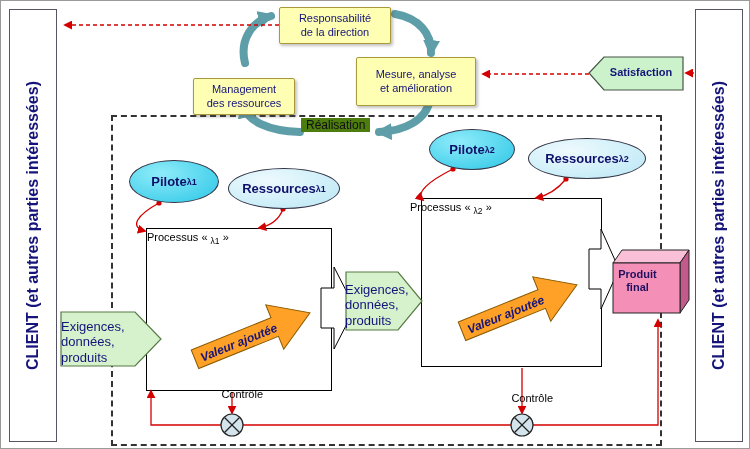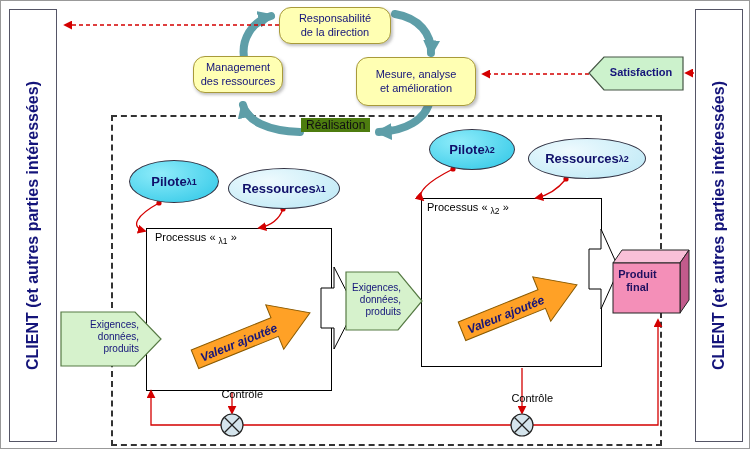--- a/index.html
+++ b/index.html
@@ -5,34 +5,34 @@
   *{margin:0;padding:0;box-sizing:border-box}
   body{background:#fff}
   .canvas{position:relative;width:750px;height:449px;background:#fff;border:1px solid #999;
           font-family:"Liberation Sans",sans-serif;overflow:hidden}
   .abs{position:absolute}
   .bg{z-index:1}
   .layer{position:absolute;left:0;top:0;z-index:2}
   .vbar{background:#fff;border:1px solid #556;display:flex;align-items:center;justify-content:center;z-index:3}
   .vbar span{writing-mode:vertical-rl;transform:rotate(180deg);font-weight:bold;font-size:16px;
              color:#14147a;white-space:nowrap}
-  .ybox{background:#FFFFB3;border:1px solid #a89a3a;border-radius:12px;
+  .ybox{background:#FFFFB3;border:1px solid #a89a3a;border-radius:2px;
         box-shadow:1.5px 2px 3px rgba(80,80,80,.35);display:flex;align-items:center;justify-content:center;
         text-align:center;font-size:11px;line-height:1.25;color:#14147a;white-space:pre-line;z-index:3}
   .ellipse{border:1.5px solid #334;border-radius:50%;display:flex;align-items:center;justify-content:center;
            font-weight:bold;font-size:13px;color:#10106a;z-index:3}
   .ellipse sub{font-size:9px}
   .el-strong{background:radial-gradient(ellipse at 35% 30%,#8fecfa,#2cc6e6)}
   .el-light{background:radial-gradient(ellipse at 35% 30%,#eefafe,#b9e7f5)}
   .pbox{background:#fff;border:1px solid #000}
   .dashedbox{border:2px dashed #333}
   .plabel{font-size:11px;color:#000;white-space:nowrap;z-index:3}
   .plabel sub{font-size:8.5px}
   .realisation{background:#4d7c0f;padding:0 5px;font-size:12px;color:#111;z-index:3}
-  .flowtxt{font-size:10px;color:#14147a;text-align:right;line-height:1.18;white-space:pre-line;z-index:3}
+  .flowtxt{font-size:13px;color:#14147a;text-align:left;line-height:1.18;white-space:pre-line;z-index:3}
   .sattxt{font-size:11px;font-weight:bold;color:#14147a;text-align:center;z-index:3}
   .outtxt{font-size:11px;font-weight:bold;color:#201060;text-align:center;line-height:1.2;white-space:pre-line;z-index:3}
   .ctrl{font-size:11px;color:#000;text-align:right;z-index:3}
 </style>
 </head>
 <body>
 
 <div class="canvas">
 
   <div class="abs bg pbox" style="left:145px;top:227px;width:186px;height:163px"></div>
@@ -107,21 +107,21 @@
 
   <div class="abs vbar" style="left:8px;top:8px;width:48px;height:433px">
     <span>CLIENT (et autres parties intéressées)</span>
   </div>
   <div class="abs vbar" style="left:694px;top:8px;width:48px;height:433px">
     <span>CLIENT (et autres parties intéressées)</span>
   </div>
 
   <div class="abs ybox" style="left:278px;top:6px;width:112px;height:37px">Responsabilité
 de la direction</div>
-  <div class="abs ybox" style="left:192px;top:55px;width:90px;height:37px">Management
+  <div class="abs ybox" style="left:192px;top:77px;width:102px;height:37px">Management
 des ressources</div>
   <div class="abs ybox" style="left:355px;top:56px;width:120px;height:49px">Mesure, analyse
 et amélioration</div>
 
   <div class="abs sattxt" style="left:598px;top:65px;width:84px">Satisfaction</div>
 
   <div class="abs realisation" style="left:300px;top:117px">Réalisation</div>
 
   <div class="abs ellipse el-strong" style="left:128px;top:159px;width:90px;height:43px">
     <span>Pilote</span>
@@ -133,24 +133,24 @@
   </div>
   <div class="abs ellipse el-strong" style="left:428px;top:128px;width:86px;height:41px">
     <span>Pilote</span>
       <sub>λ2</sub>
   </div>
   <div class="abs ellipse el-light" style="left:527px;top:137px;width:118px;height:41px">
     <span>Ressources</span>
       <sub>λ2</sub>
   </div>
 
-  <div class="abs plabel" style="left:154px;top:230px">
+  <div class="abs plabel" style="left:146px;top:230px">
     <span>Processus « </span><sub>λ1</sub><span> »</span>
   </div>
-  <div class="abs plabel" style="left:426px;top:200px">
+  <div class="abs plabel" style="left:409px;top:200px">
     <span>Processus « </span><sub>λ2</sub><span> »</span>
   </div>
 
   <div class="abs flowtxt" style="left:60px;top:318px;width:78px">Exigences,
 données,
 produits</div>
   <div class="abs flowtxt" style="left:344px;top:281px;width:56px">Exigences,
 données,
 produits</div>
   <div class="abs outtxt" style="left:612px;top:267px;width:49px">Produit

